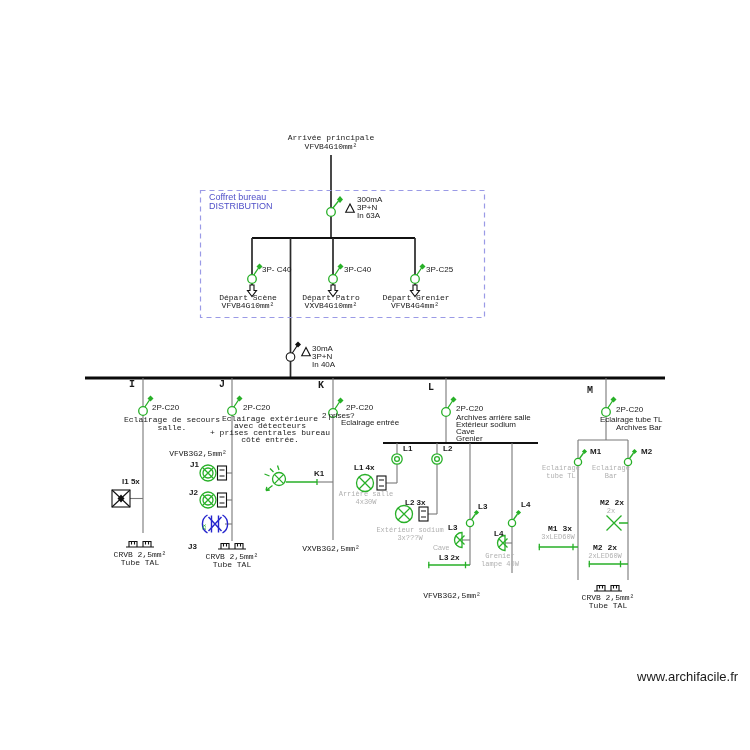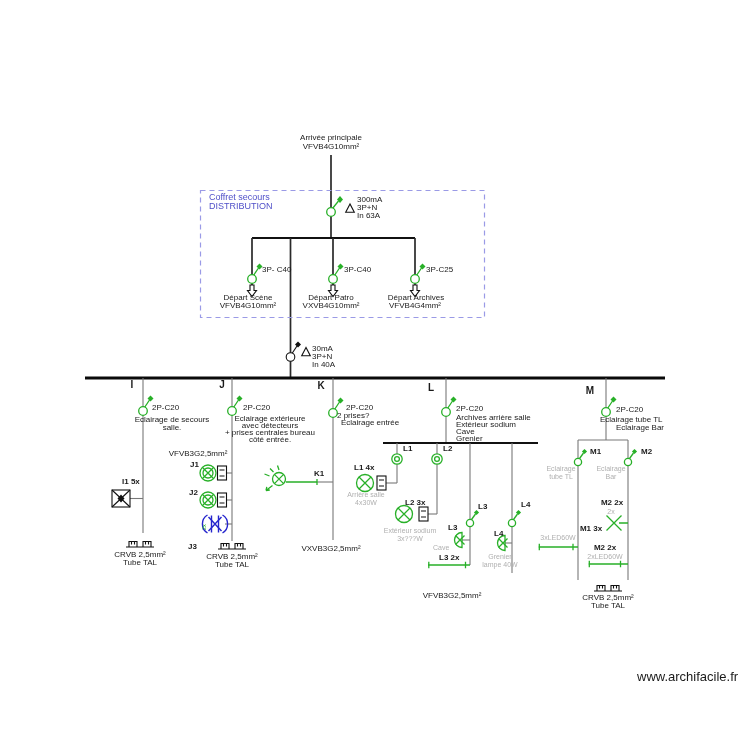--- a/index.html
+++ b/index.html
@@ -1,20 +1,20 @@
 <!DOCTYPE html>
 <html><head>
 <meta charset="utf-8">
 <style>
   html,body{margin:0;padding:0;background:#fff;}
   .canvas{position:relative;width:750px;height:750px;background:#ffffff;overflow:hidden;
           font-family:"Liberation Sans", sans-serif;}
   .canvas svg{position:absolute;left:0;top:0;}
   .lbl{position:absolute;font-size:8px;line-height:1;color:#1a1a1a;white-space:nowrap;}
-  .ctr{transform:translateX(-50%);}
+  .ctr{transform:translateX(-50%);font-family:Liberation Mono, monospace;}
   .sec{font-size:10px;font-weight:bold;}
   .bd{font-weight:bold;text-align:center;}
   .blue{color:#5050c8;font-size:9px;}
   .gray{color:#b0b0b0;font-size:7px;}
   .rot{transform:rotate(-90deg);transform-origin:0 0;font-size:5.5px;color:#28b028;}
   .wm{font-size:13px;color:#1a1a1a;}
   
   .w{stroke:#787878;stroke-width:1.1;fill:none}
   .wt{stroke:#2a2a2a;stroke-width:1.7;fill:none}
   .wb{stroke:#0a0a0a;stroke-width:3;fill:none}
@@ -235,31 +235,31 @@
   </g>
 </svg>
 
 <div class="lbl ctr" style="left:331px;top:134px">Arrivée principale</div>
 <div class="lbl ctr" style="left:331px;top:143px">VFVB4G10mm²</div>
 
 <div class="lbl" style="left:357px;top:196px">300mA</div>
 <div class="lbl" style="left:357px;top:204px">3P+N</div>
 <div class="lbl" style="left:357px;top:212px">In 63A</div>
 
-<div class="lbl blue" style="left:209px;top:193px">Coffret secours</div>
+<div class="lbl blue" style="left:209px;top:193px">Coffret bureau</div>
 <div class="lbl blue" style="left:209px;top:202px">DISTRIBUTION</div>
 
 <div class="lbl" style="left:262px;top:266px">3P- C40</div>
 <div class="lbl ctr" style="left:248px;top:294px">Départ Scène</div>
 <div class="lbl ctr" style="left:248px;top:302px">VFVB4G10mm²</div>
 <div class="lbl" style="left:344px;top:266px">3P-C40</div>
 <div class="lbl ctr" style="left:331px;top:294px">Départ Patro</div>
 <div class="lbl ctr" style="left:331px;top:302px">VXVB4G10mm²</div>
 <div class="lbl" style="left:426px;top:266px">3P-C25</div>
-<div class="lbl ctr" style="left:416px;top:294px">Départ Archives</div>
+<div class="lbl ctr" style="left:416px;top:294px">Départ Grenier</div>
 <div class="lbl ctr" style="left:415px;top:302px">VFVB4G4mm²</div>
 
 <div class="lbl" style="left:312px;top:345px">30mA</div>
 <div class="lbl" style="left:312px;top:353px">3P+N</div>
 <div class="lbl" style="left:312px;top:361px">In 40A</div>
 
 <div class="lbl sec ctr" style="left:132px;top:380px">I</div>
 <div class="lbl sec ctr" style="left:222px;top:380px">J</div>
 <div class="lbl sec ctr" style="left:321px;top:381px">K</div>
 <div class="lbl sec ctr" style="left:431px;top:383px">L</div>
@@ -279,21 +279,21 @@
 <div class="lbl ctr" style="left:270px;top:436px">côté entrée.</div>
 <div class="lbl ctr" style="left:198px;top:450px">VFVB3G2,5mm²</div>
 <div class="lbl bd" style="left:190px;top:461px">J1</div>
 <div class="lbl bd" style="left:189px;top:489px">J2</div>
 <div class="lbl bd" style="left:188px;top:543px">J3</div>
 <div class="lbl rot" style="left:202px;top:530px">2x</div>
 <div class="lbl ctr" style="left:232px;top:553px">CRVB 2,5mm²</div>
 <div class="lbl ctr" style="left:232px;top:561px">Tube TAL</div>
 
 <div class="lbl" style="left:346px;top:404px">2P-C20</div>
-<div class="lbl" style="left:337px;top:412px">2 prises?</div>
+<div class="lbl" style="left:322px;top:412px">2 prises?</div>
 <div class="lbl" style="left:341px;top:419px">Eclairage entrée</div>
 <div class="lbl bd" style="left:314px;top:470px">K1</div>
 <div class="lbl ctr" style="left:331px;top:545px">VXVB3G2,5mm²</div>
 
 <div class="lbl" style="left:456px;top:405px">2P-C20</div>
 <div class="lbl" style="left:456px;top:414px">Archives arrière salle</div>
 <div class="lbl" style="left:456px;top:421px">Extérieur sodium</div>
 <div class="lbl" style="left:456px;top:428px">Cave</div>
 <div class="lbl" style="left:456px;top:435px">Grenier</div>
 <div class="lbl bd" style="left:403px;top:445px">L1</div>
@@ -309,30 +309,30 @@
 <div class="lbl gray" style="left:433px;top:544px">Cave</div>
 <div class="lbl bd" style="left:439px;top:554px">L3 2x</div>
 <div class="lbl bd" style="left:521px;top:501px">L4</div>
 <div class="lbl bd" style="left:494px;top:530px">L4</div>
 <div class="lbl gray ctr" style="left:500px;top:553px">Grenier</div>
 <div class="lbl gray ctr" style="left:500px;top:561px">lampe 40W</div>
 <div class="lbl ctr" style="left:452px;top:592px">VFVB3G2,5mm²</div>
 
 <div class="lbl" style="left:616px;top:406px">2P-C20</div>
 <div class="lbl" style="left:600px;top:416px">Eclairage tube TL</div>
-<div class="lbl" style="left:616px;top:424px">Eclairage Bar</div>
+<div class="lbl" style="left:616px;top:424px">Archives Bar</div>
 <div class="lbl bd" style="left:590px;top:448px">M1</div>
 <div class="lbl bd" style="left:641px;top:448px">M2</div>
 <div class="lbl gray ctr" style="left:561px;top:465px">Eclairage</div>
 <div class="lbl gray ctr" style="left:561px;top:473px">tube TL</div>
 <div class="lbl gray ctr" style="left:611px;top:465px">Eclairage</div>
 <div class="lbl gray ctr" style="left:611px;top:473px">Bar</div>
 <div class="lbl bd ctr" style="left:612px;top:499px">M2 2x</div>
 <div class="lbl gray ctr" style="left:611px;top:508px">2x</div>
-<div class="lbl bd ctr" style="left:591px;top:525px">M1 3x</div>
+<div class="lbl bd ctr" style="left:560px;top:525px">M1 3x</div>
 <div class="lbl gray ctr" style="left:558px;top:534px">3xLED60W</div>
 <div class="lbl bd ctr" style="left:605px;top:544px">M2 2x</div>
 <div class="lbl gray ctr" style="left:605px;top:553px">2xLED60W</div>
 <div class="lbl ctr" style="left:608px;top:594px">CRVB 2,5mm²</div>
 <div class="lbl ctr" style="left:608px;top:602px">Tube TAL</div>
 
 <div class="lbl wm" style="left:637px;top:670px">www.archifacile.fr</div>
 
 </div>
 

